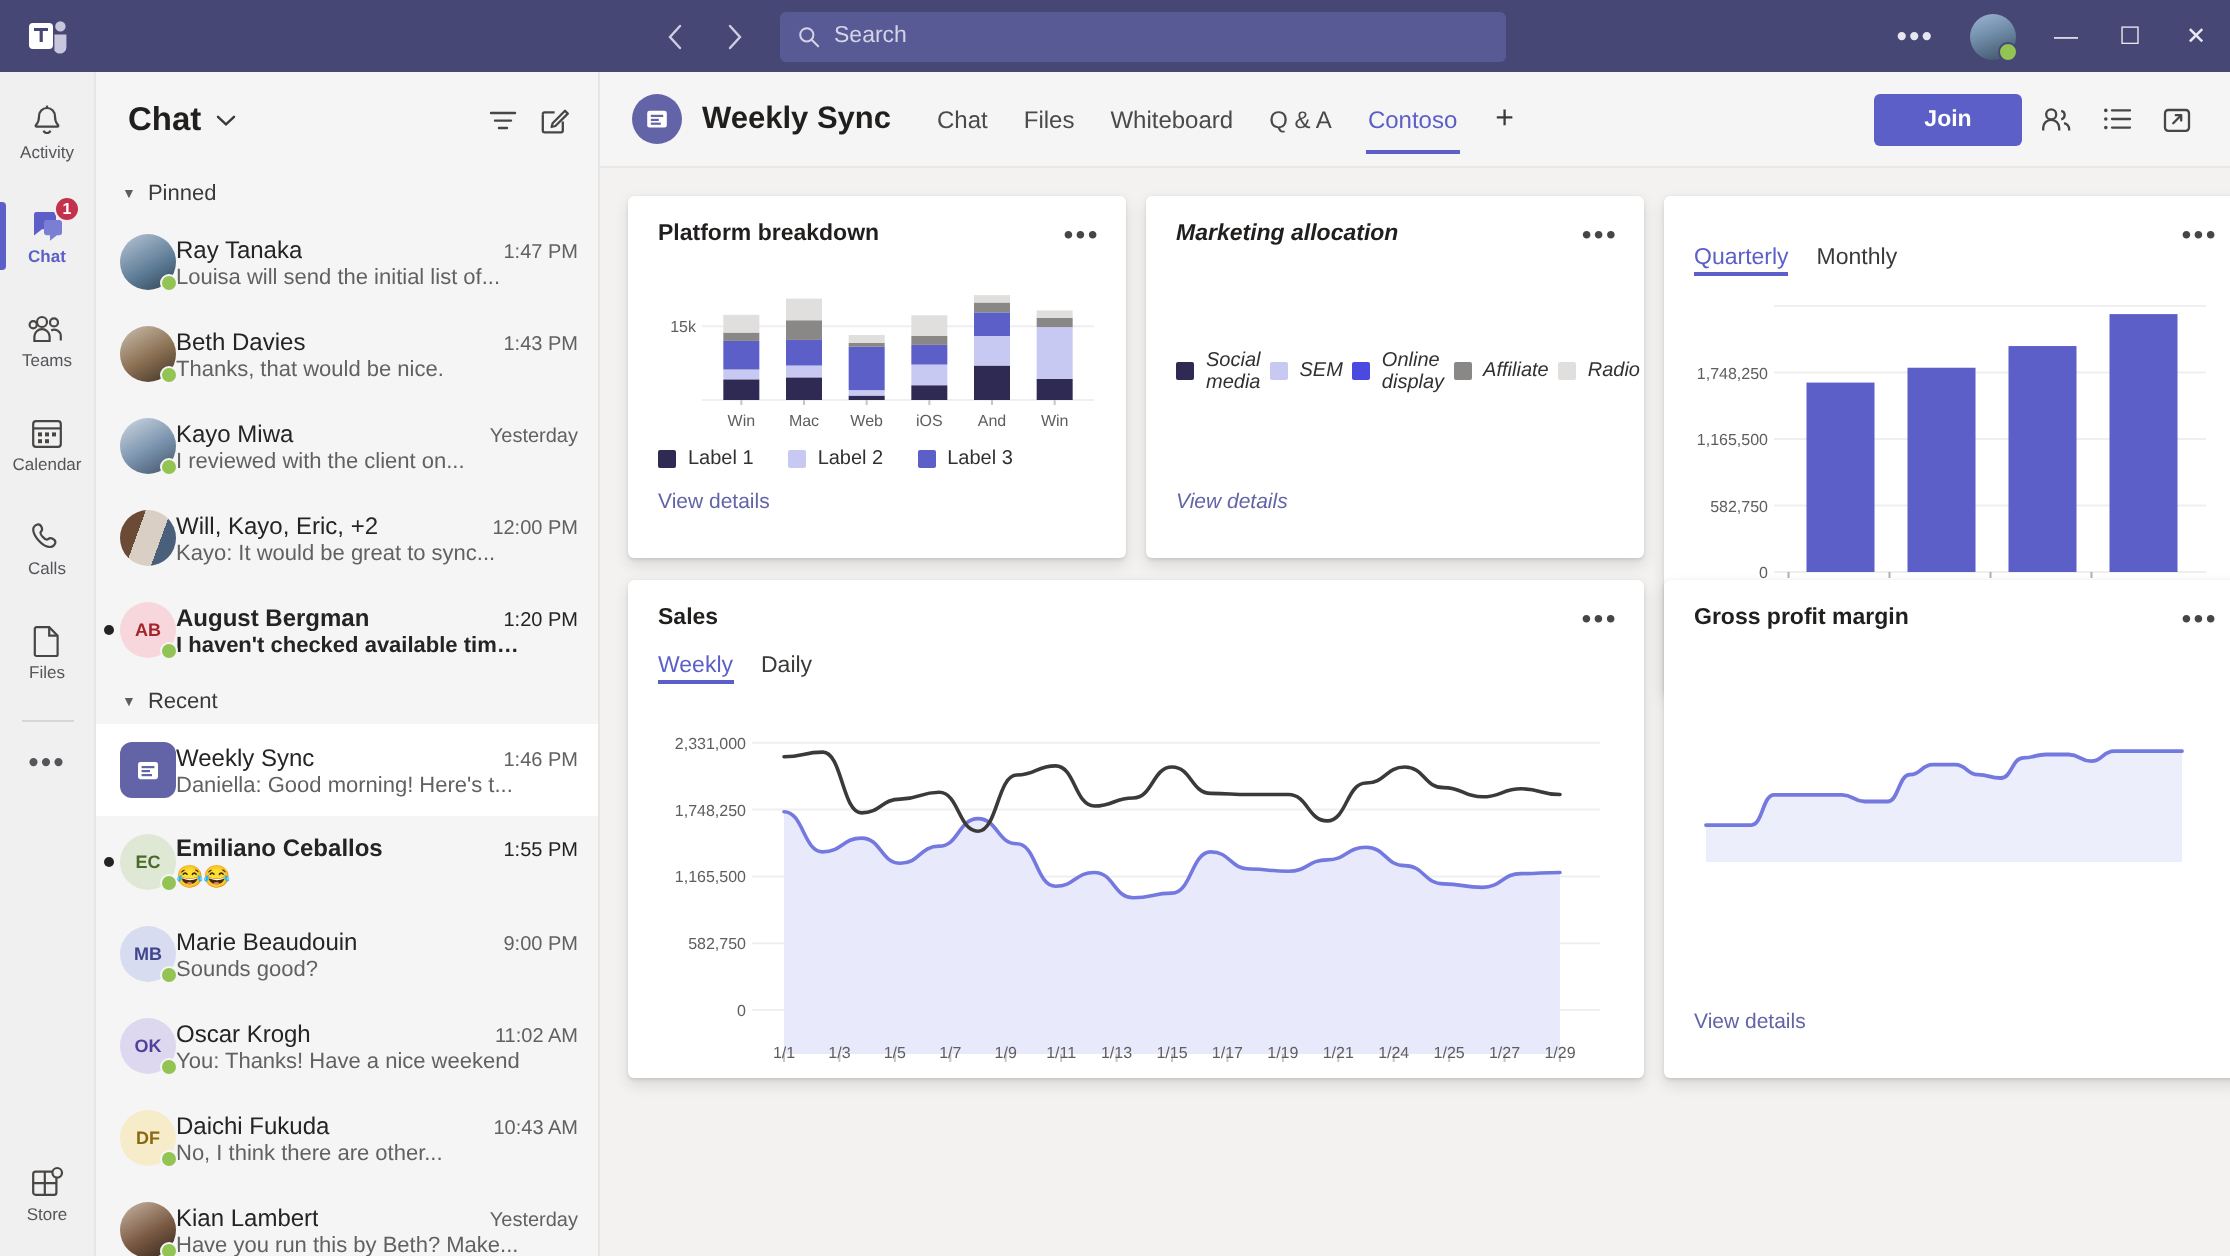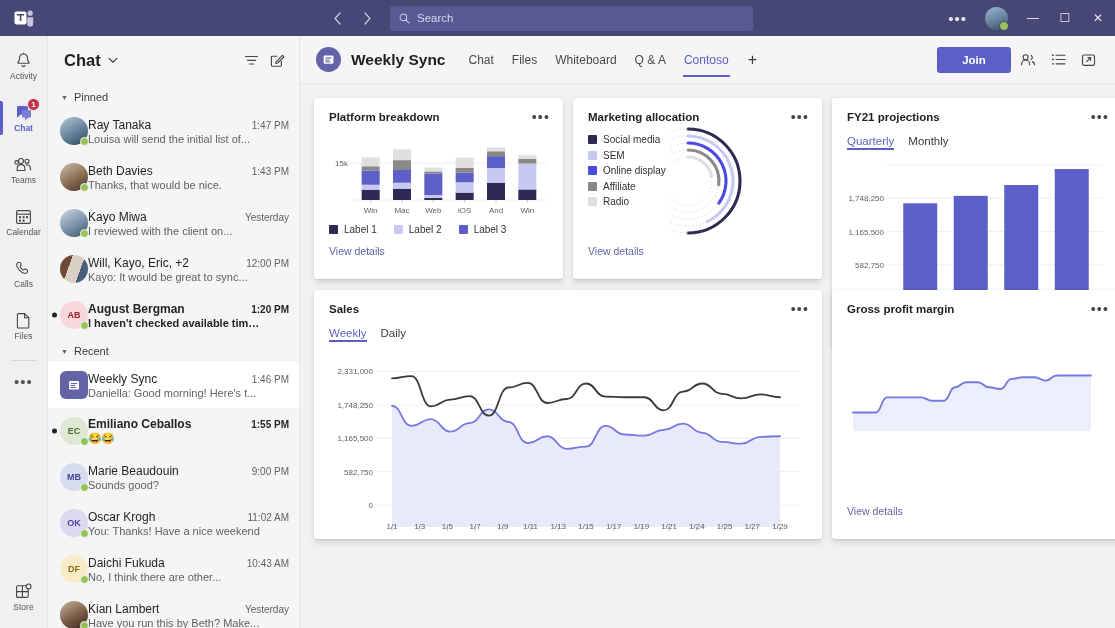--- a/index.html
+++ b/index.html
@@ -113,21 +113,21 @@
   .av-init-ok { background:#ded7f0; color:#51419c; }
   .av-init-df { background:#f7ecc9; color:#8a6a10; }
   .av-team {
     background:#6264a7; border-radius:6px; color:#fff;
   }
   .chat-txt { flex:1 1 auto; min-width:0; }
   .chat-line1 { display:flex; align-items:baseline; }
   .chat-name { font-size:12px; color:#242424; white-space:nowrap; overflow:hidden; text-overflow:ellipsis; }
   .chat-row.unread .chat-name { font-weight:700; }
   .chat-time { margin-left:auto; font-size:10px; color:#616161; padding-left:6px; white-space:nowrap; }
-  .chat-row.unread .chat-time { font-weight:700; color:#242424;text-align:center; }
+  .chat-row.unread .chat-time { font-weight:400; color:#242424;text-align:center; }
   .chat-prev { font-size:11px; color:#616161; white-space:nowrap; overflow:hidden;
     text-overflow:ellipsis; margin-top:1px; max-width: 172px; }
   .chat-row.unread .chat-prev { font-weight:700; color:#242424; }
 
   
   .main { flex:1 1 auto; background:#f3f2f1; display:flex; flex-direction:column; min-width:0; }
   .mhead { height:48px; flex:0 0 48px; background:#f5f5f5; display:flex; align-items:center;
     padding: 0 14px 0 16px; border-bottom:1px solid #e8e8e8; }
   .mh-ico {
     width:25px; height:25px; border-radius:50%; background:#6264a7; color:#fff;
@@ -163,29 +163,29 @@
   .card-dots { position:absolute; top:12px; right:13px; color:#484644; font-size:14px;
     letter-spacing:1.2px; line-height:1; cursor:pointer; }
   .viewdetails { position:absolute; left:15px; bottom:22px; font-size:10.5px; color:#6264a7;
     cursor:pointer; }
   .c-tabs { display:flex; gap:14px; margin-top:12px; }
   .c-tab { font-size:11.5px; color:#3b3a39; padding-bottom:3px; cursor:pointer; position:relative; }
   .c-tab.active { color:#5b5fc7; }
   .c-tab.active::after { content:""; position:absolute; left:0; right:0; bottom:0; height:1.6px; background:#5b5fc7; }
 
   .card-platform { grid-column:1; grid-row:1; }
-  .card-marketing { grid-column:2; grid-row:1; }
+  .card-marketing { grid-column:2; grid-row:1;font-style:italic; }
   .card-fy21 { grid-column:3; grid-row:1 / span 2; height:249px; }
   .card-sales { grid-column:1 / span 2; grid-row:2; }
   .card-gpm { grid-column:3; grid-row:2; }
 
   .legend-row { display:flex; gap:17px; }
   .lg { display:flex; align-items:center; gap:6px; font-size:10px; color:#323130; }
   .sw { width:9px; height:9px; border-radius:1px; flex:0 0 9px; }
-  .legend-col { display:flex; flex-direction:column; gap:4.5px; margin-top:11px; }
+  .legend-col { display:flex; flex-direction:row; gap:4.5px; margin-top:11px; }
 
   svg { display:block; }
   .tick { font-size: 8px; fill:#605e5c; font-family:"Liberation Sans", sans-serif; }
   .tickc { font-size: 8px; fill:#605e5c; font-family:"Liberation Sans", sans-serif; text-anchor:middle; }
   .grid { stroke:#f0eff0; stroke-width:1; }
 </style>
 </head>
 <body>
 
 <div class="app">
@@ -634,21 +634,20 @@
                   <path d="M48.75555574074881 59.88533024049344 A31 31 0 1 1 17.805222537067678 25.00061191345975" stroke="#d0cfce" stroke-width="1" fill="none" stroke-dasharray="1.2 2.4"></path>
                   <path d="M18 32 A24 24 0 0 1 41.57489401748853 51.502848449942604" stroke="#e1dfdd" stroke-width="3.1" fill="none" stroke-linecap="round"></path>
                   <path d="M41.57489401748853 51.502848449942604 A24 24 0 1 1 17.84920454482659 32.00047373945271" stroke="#d0cfce" stroke-width="1" fill="none" stroke-dasharray="1.2 2.4"></path>
                 </svg>
             </div>
           </div>
           <div class="viewdetails">View details</div>
         </div>
 
         <div class="card card-fy21">
-          <div class="card-title">FY21 projections</div>
           <div class="card-dots">•••</div>
           <div class="c-tabs">
             <span class="c-tab active">Quarterly</span>
             <span class="c-tab">Monthly</span>
           </div>
           <div style="margin-top:9px;margin-left:-6px;">
             <svg id="svg-fy21" width="266" height="165" viewBox="0 0 266 165">
                 <line x1="46" x2="262" y1="139" y2="139" class="grid"></line>
                 <text x="43" y="142" class="tick" text-anchor="end">0</text>
                 <line x1="46" x2="262" y1="105.75" y2="105.75" class="grid"></line>

